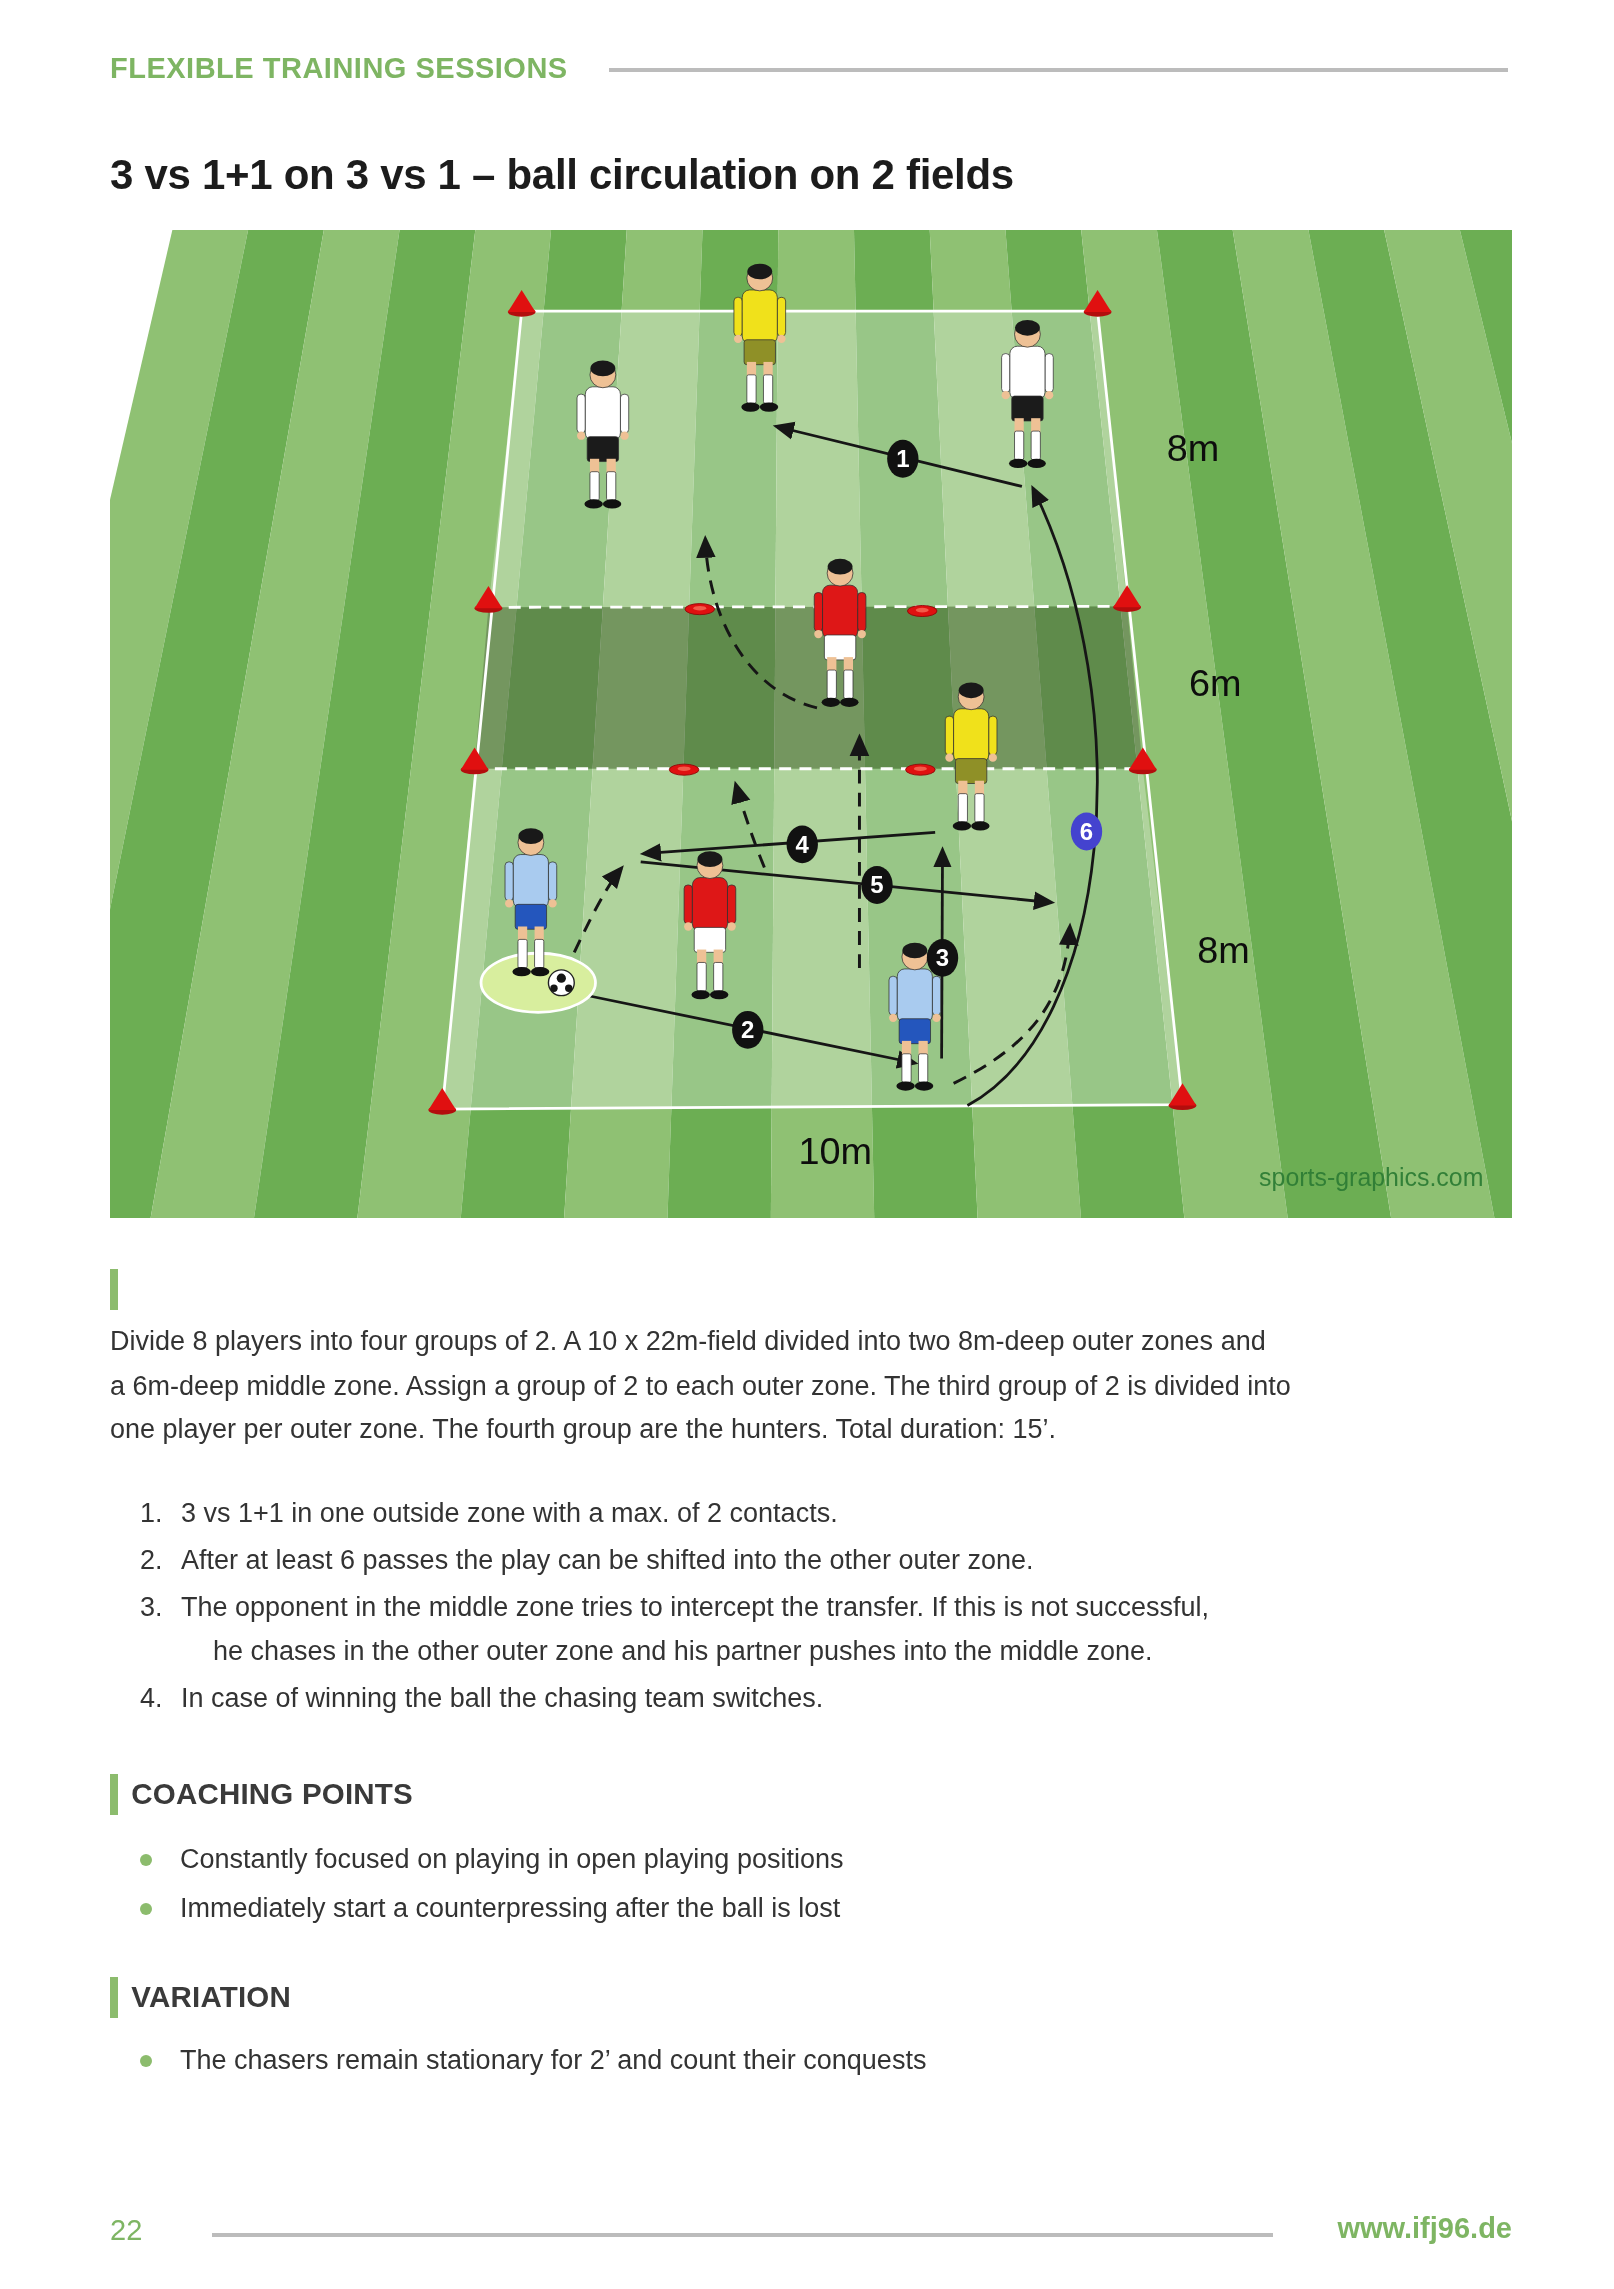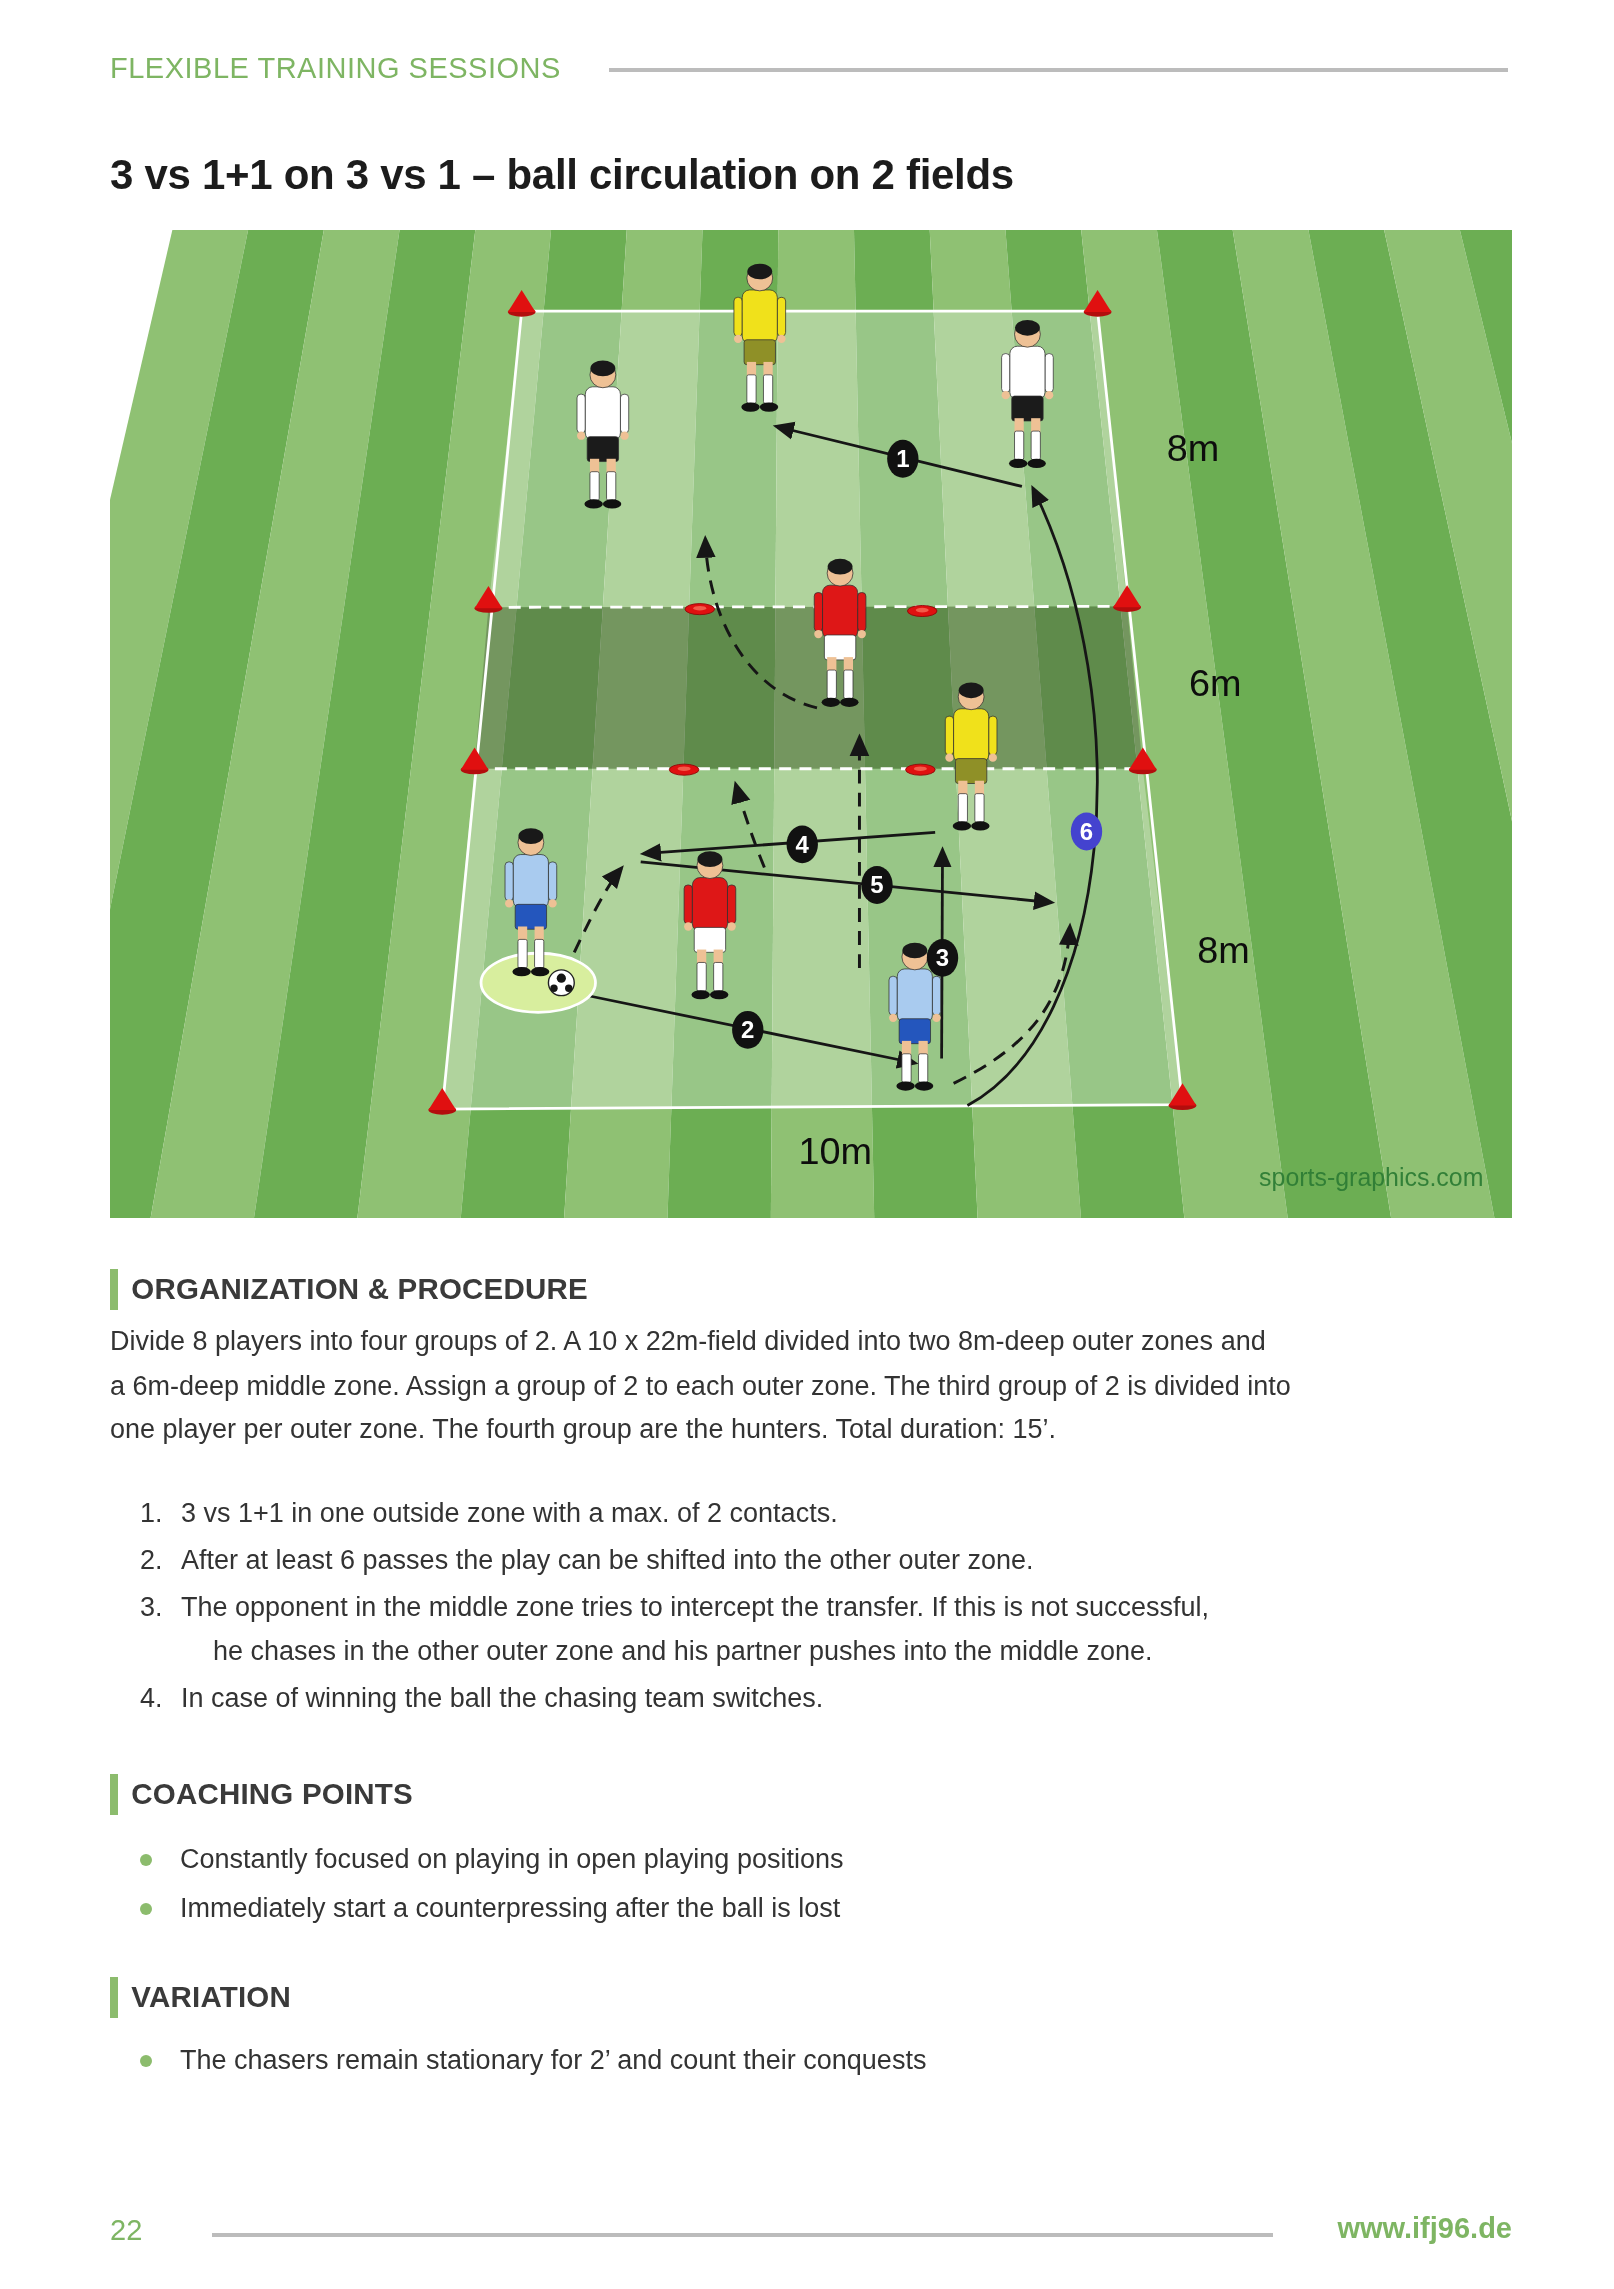--- a/index.html
+++ b/index.html
@@ -7,21 +7,21 @@
     --accent_bar:#8cbc6d;
     --rule_gray:#bcbcbc;
     --heading_text:#3a3a3a;
     --body_text:#333333;
     --title_text:#1c1c1c;
   }
   *{margin:0;padding:0;box-sizing:border-box;}
   body{background:#ffffff;font-family:"Liberation Sans",sans-serif;}
   .page{position:relative;width:1614px;height:2290px;background:#ffffff;overflow:hidden;}
 
-  .kicker-label{position:absolute;left:110px;top:52px;font-size:29px;font-weight:400;
+  .kicker-label{position:absolute;left:110px;top:52px;font-size:29px;font-weight:700;
     letter-spacing:0.5px;color:var(--accent_text);white-space:nowrap;}
   .kicker-line{position:absolute;left:609px;top:68px;width:899px;height:3.7px;background:var(--rule_gray);}
 
   .page-title{position:absolute;left:110px;top:151px;font-size:42px;font-weight:700;
     color:var(--title_text);letter-spacing:-0.3px;white-space:nowrap;}
 
   .diagram{position:absolute;left:110px;top:230px;width:1402px;height:988px;}
   .diagram svg{display:block;width:100%;height:100%;}
   .dim-label{font-family:"Liberation Sans",sans-serif;font-size:41px;fill:#0d0d0d;}
   .watermark{font-family:"Liberation Sans",sans-serif;font-size:27px;fill:#2e7d35;opacity:.95;}
@@ -333,21 +333,20 @@
         <text class="dim-label" x="1169" y="505">6m</text>
         <text class="dim-label" x="1178" y="795">8m</text>
         <text class="dim-label" x="746" y="1012">10m</text>
       </g>
       <text class="watermark" x="1488" y="1036" text-anchor="end">sports-graphics.com</text>
     </svg>
   </div>
 
   <div class="section-heading" style="top:1268px;">
     <span class="bar"></span>
-    <span>ORGANIZATION &amp; PROCEDURE</span>
   </div>
 
   <div class="body-line" style="top:1326px;">Divide 8 players into four groups of 2. A 10 x 22m-field divided into two 8m-deep outer zones and</div>
   <div class="body-line" style="top:1371px;">a 6m-deep middle zone. Assign a group of 2 to each outer zone. The third group of 2 is divided into</div>
   <div class="body-line" style="top:1414px;">one player per outer zone. The fourth group are the hunters. Total duration: 15’.</div>
 
   <div class="num-item" style="top:1498px;">
     <span class="num">1.</span><span>3 vs 1+1 in one outside zone with a max. of 2 contacts.</span>
   </div>
   <div class="num-item" style="top:1545px;">

